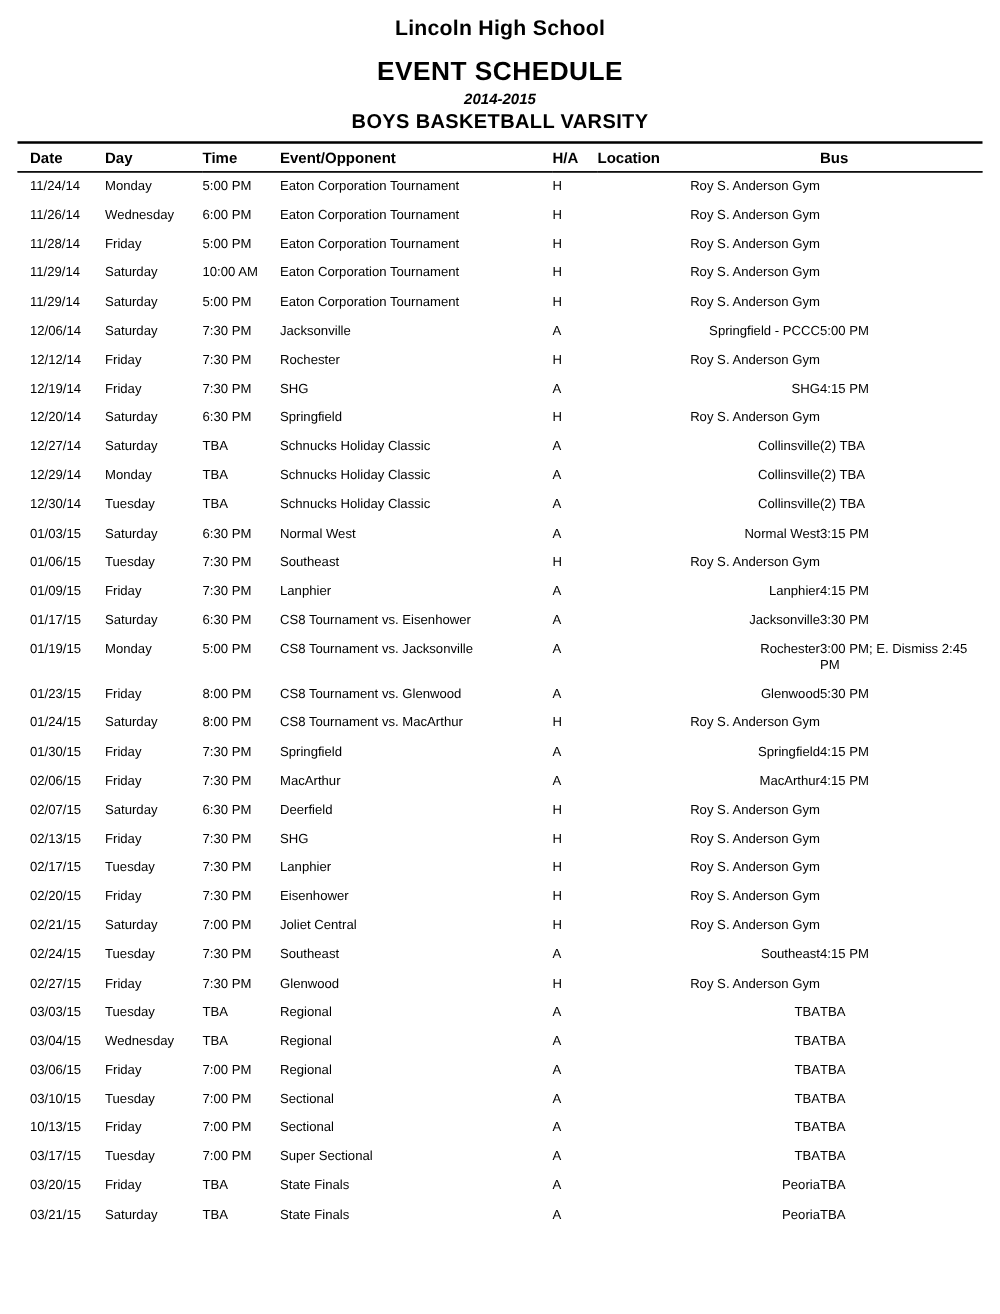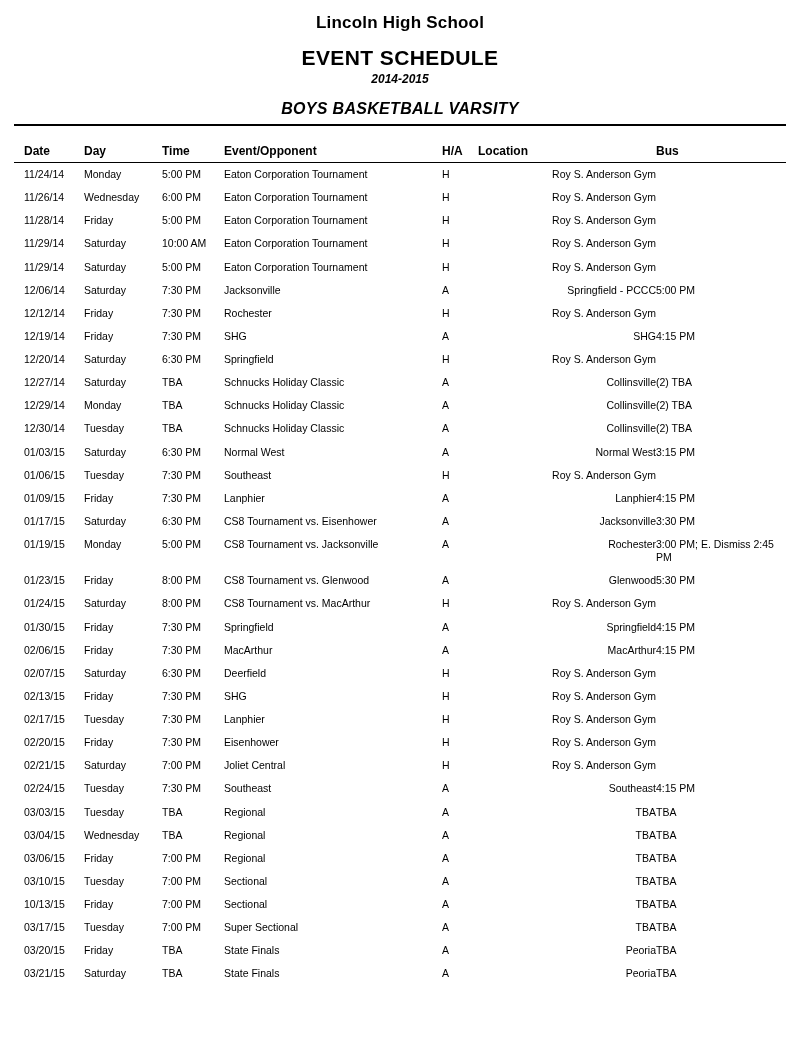--- a/index.html
+++ b/index.html
@@ -39,34 +39,33 @@
   .season {
     font-size: 12px;
     font-weight: bold;
     font-style: italic;
     margin-top: 2px;
     line-height: 1.2;
   }
   .sport {
     font-size: 16px;
     font-weight: bold;
-    font-style: italic;
     letter-spacing: 0.3px;
-    margin-top: 12px;
+    margin-top: 1px;
     line-height: 1.2;
   }
   .rule-top {
     border-top: 2px solid #000;
     margin-top: 6px;
   }
   table.schedule {
     width: 100%;
     border-collapse: collapse;
     table-layout: fixed;
-    margin-top: 14px;
+    margin-top: 0;
   }
   table.schedule thead th {
     font-size: 12px;
     font-weight: bold;
     text-align: left;
     padding: 4px 0 4px 0;
     vertical-align: bottom;
     border-bottom: 1.5px solid #000;
   }
   table.schedule tbody td {
@@ -357,20 +356,29 @@
         <tr>
           <td class="col-date">02/24/15</td>
           <td class="col-day">Tuesday</td>
           <td class="col-time">7:30 PM</td>
           <td class="col-event">Southeast</td>
           <td class="col-ha">A</td>
           <td class="col-loc">Southeast</td>
           <td class="col-bus">4:15 PM</td>
         </tr>
         <tr>
+          <td class="col-date">02/27/15</td>
+          <td class="col-day">Friday</td>
+          <td class="col-time">7:30 PM</td>
+          <td class="col-event">Glenwood</td>
+          <td class="col-ha">H</td>
+          <td class="col-loc">Roy S. Anderson Gym</td>
+          <td class="col-bus"></td>
+        </tr>
+        <tr>
           <td class="col-date">03/03/15</td>
           <td class="col-day">Tuesday</td>
           <td class="col-time">TBA</td>
           <td class="col-event">Regional</td>
           <td class="col-ha">A</td>
           <td class="col-loc">TBA</td>
           <td class="col-bus">TBA</td>
         </tr>
         <tr>
           <td class="col-date">03/04/15</td>

